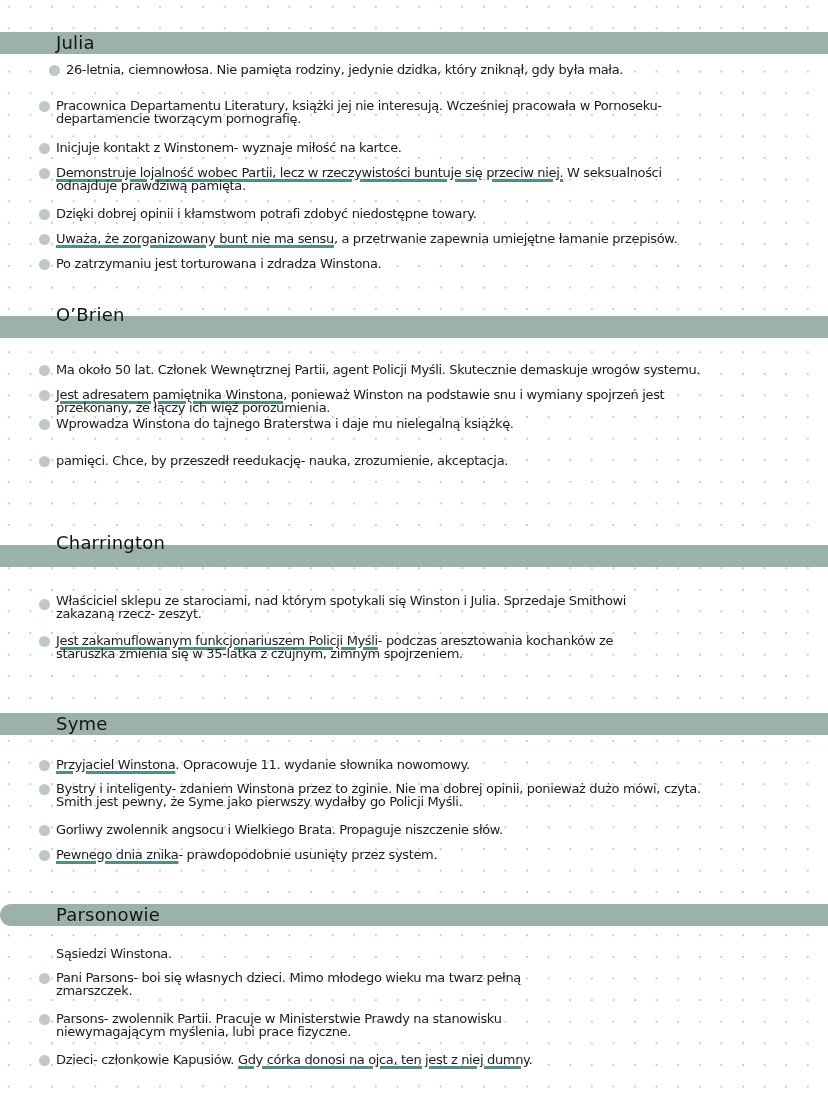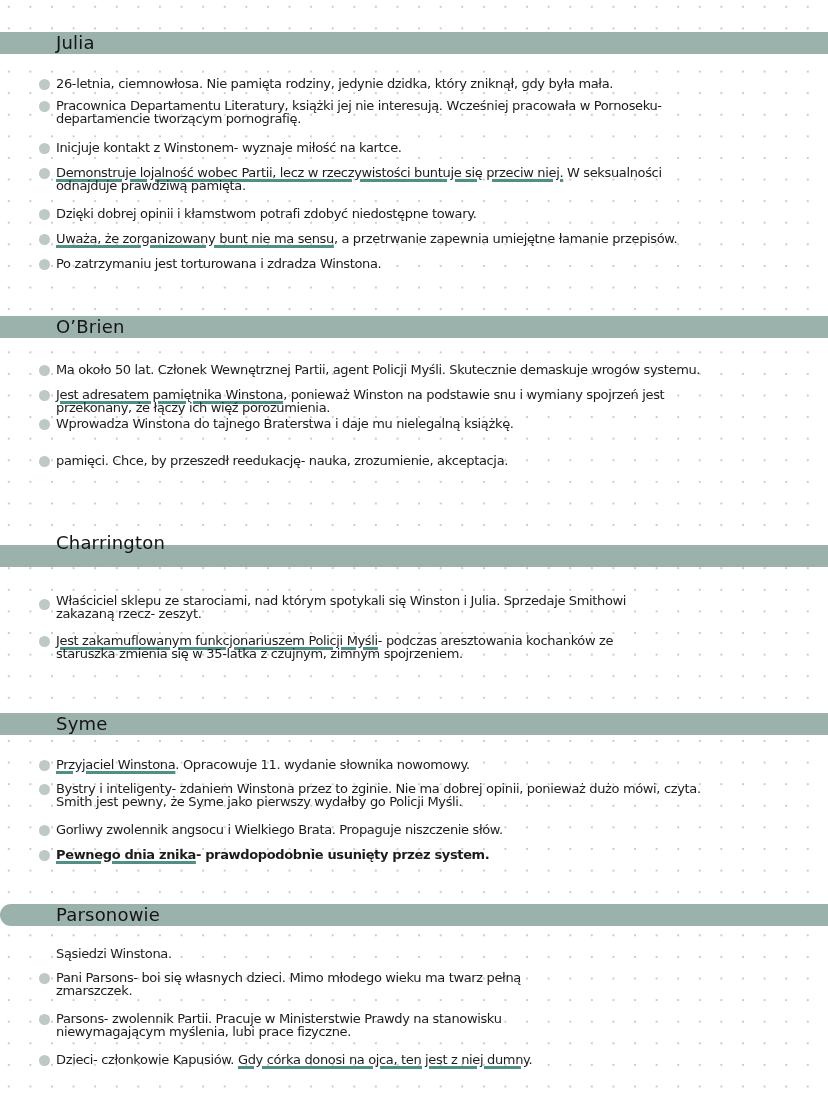--- a/index.html
+++ b/index.html
@@ -57,21 +57,21 @@
     text-underline-offset: 2px;
   }
   .plain { position: absolute; left: 56px; font-size: 13px; line-height: 13px; letter-spacing: -0.35px; white-space: nowrap; }
 </style>
 </head>
 <body>
 
 <div class="bar" style="top:32px;"></div>
 <div class="title" style="top:32px;">Julia</div>
 
-<div class="item" style="top:78px;">
+<div class="item" style="top:64px;margin-left:10px;">
   <span class="bullet"></span>
   <span class="line">26-letnia, ciemnowłosa. Nie pamięta rodziny, jedynie dzidka, który zniknął, gdy była mała.</span>
 </div>
 <div class="item" style="top:100px;">
   <span class="bullet"></span>
   <span class="line">Pracownica Departamentu Literatury, książki jej nie interesują. Wcześniej pracowała w Pornoseku-</span>
   <span class="line">departamencie tworzącym pornografię.</span>
 </div>
 <div class="item" style="top:142px;">
   <span class="bullet"></span>
@@ -89,21 +89,21 @@
 <div class="item" style="top:233px;">
   <span class="bullet"></span>
   <span class="line"><span class="ul">Uważa, że zorganizowany bunt nie ma sensu</span><span>, a przetrwanie zapewnia umiejętne łamanie przepisów.</span></span>
 </div>
 <div class="item" style="top:258px;">
   <span class="bullet"></span>
   <span class="line">Po zatrzymaniu jest torturowana i zdradza Winstona.</span>
 </div>
 
 <div class="bar" style="top:316px;"></div>
-<div class="title" style="top:316px;">O’Brien</div>
+<div class="title" style="top:304px;">O’Brien</div>
 
 <div class="item" style="top:364px;">
   <span class="bullet"></span>
   <span class="line">Ma około 50 lat. Członek Wewnętrznej Partii, agent Policji Myśli. Skutecznie demaskuje wrogów systemu.</span>
 </div>
 <div class="item" style="top:389px;">
   <span class="bullet"></span>
   <span class="line"><span class="ul">Jest adresatem pamiętnika Winstona</span><span>, ponieważ Winston na podstawie snu i wymiany spojrzeń jest</span></span>
   <span class="line">przekonany, że łączy ich więź porozumienia.</span>
 </div>
@@ -139,21 +139,21 @@
 </div>
 <div class="item" style="top:783px;">
   <span class="bullet"></span>
   <span class="line">Bystry i inteligenty- zdaniem Winstona przez to zginie. Nie ma dobrej opinii, ponieważ dużo mówi, czyta.</span>
   <span class="line">Smith jest pewny, że Syme jako pierwszy wydałby go Policji Myśli.</span>
 </div>
 <div class="item" style="top:824px;">
   <span class="bullet"></span>
   <span class="line">Gorliwy zwolennik angsocu i Wielkiego Brata. Propaguje niszczenie słów.</span>
 </div>
-<div class="item" style="top:849px;font-weight:bold;">
+<div class="item" style="top:849px;">
   <span class="bullet"></span>
   <span class="line"><span class="ul">Pewnego dnia znika</span><span>- prawdopodobnie usunięty przez system.</span></span>
 </div>
 
 <div class="bar rounded" style="top:904px;"></div>
 <div class="title" style="top:904px;">Parsonowie</div>
 
 <div class="plain" style="top:947px;">Sąsiedzi Winstona.</div>
 <div class="item" style="top:972px;">
   <span class="bullet"></span>

